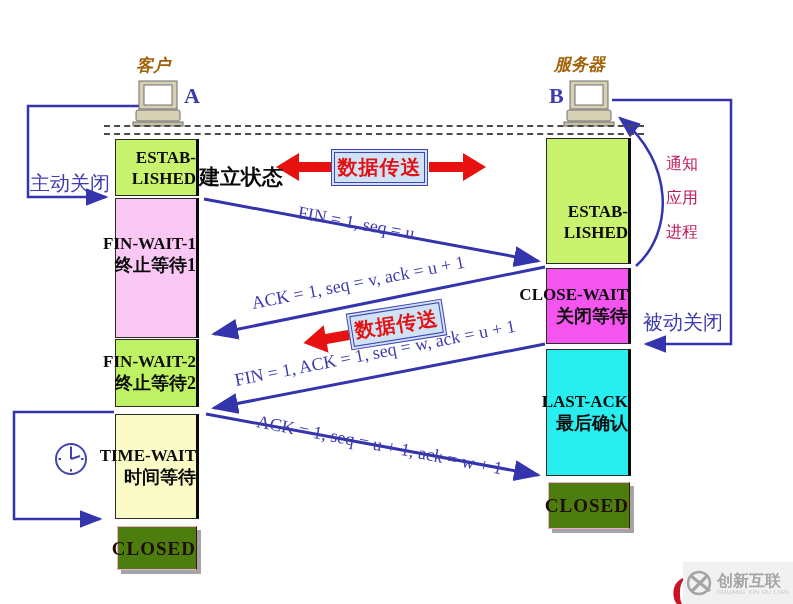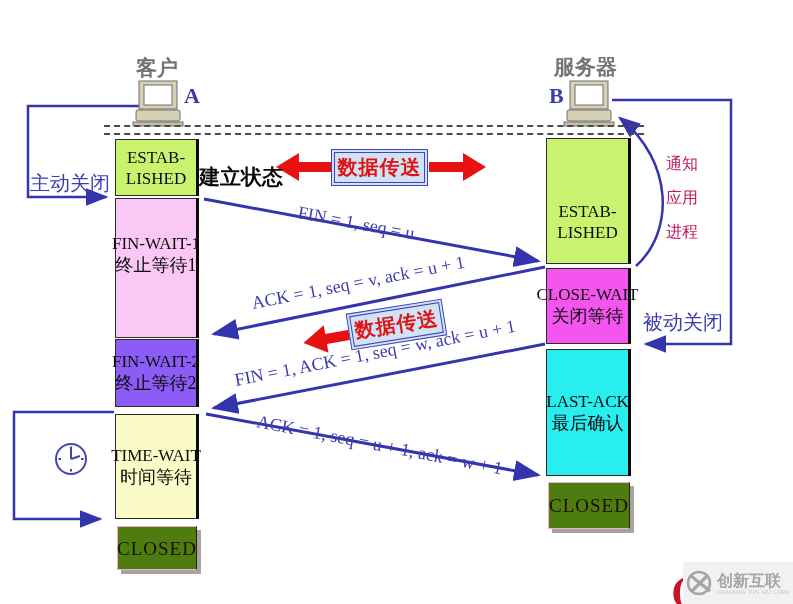--- a/index.html
+++ b/index.html
@@ -1,26 +1,26 @@
 <!DOCTYPE html>
 <html><head>
 <meta charset="utf-8">
 <style>
   html,body{margin:0;padding:0;background:#fff;}
   #canvas{
     position:relative;width:793px;height:604px;background:#ffffff;overflow:hidden;
     font-family:"Liberation Serif","DejaVu Serif",serif;
   }
   .abs{position:absolute;}
-  .host-title{position:absolute;color:#737373;font-weight:bold;font-size:21px;white-space:nowrap;}
+  .host-title{position:absolute;color:#a16207;font-weight:bold;font-size:17px;white-space:nowrap;font-style:italic;}
   .host-letter{position:absolute;color:#3c3cae;font-size:22px;font-weight:bold;}
   .dash-line{position:absolute;border-top:2px dashed #4a4a4a;height:0;}
   .state{
-    position:absolute;display:flex;flex-direction:column;align-items:center;justify-content:center;
-    text-align:center;font-weight:normal;color:#0c0c0c;box-sizing:border-box;
+    position:absolute;display:flex;flex-direction:column;align-items:flex-end;justify-content:center;
+    text-align:center;font-weight:bold;color:#0c0c0c;box-sizing:border-box;
     border:1px solid #2b2b2b;border-right:3px solid #0a0a0a;
   }
   .state .en{font-size:17px;line-height:21px;white-space:nowrap;}
   .state .zh{font-size:18px;line-height:23px;white-space:nowrap;}
   .closed{
     background:#4d7c0f;border:1px solid #f9a8d4;border-right:1px solid #391b05;
     box-shadow:4px 4px 0 rgba(90,90,90,0.55);color:#1e0e03;
   }
   .closed .en{font-size:19px;letter-spacing:1px;}
   .blue-note{position:absolute;color:#3c3cae;font-size:20px;white-space:nowrap;text-align:right;}
@@ -109,21 +109,21 @@
     <div class="en">ESTAB-</div>
     <div class="en">LISHED</div>
   </div>
   <div class="estab-note" style="left:199px;top:163px">建立状态</div>
 
   <div class="state" style="left:115px;top:198px;width:84px;height:140px;background:#fbc8f5;padding-bottom:26px">
     <div class="en">FIN-WAIT-1</div>
     <div class="zh">终止等待1</div>
   </div>
 
-  <div class="state" style="left:115px;top:339px;width:84px;height:68px;background:#8b5cf6">
+  <div class="state" style="left:115px;top:339px;width:84px;height:68px;background:#bef264">
     <div class="en">FIN-WAIT-2</div>
     <div class="zh">终止等待2</div>
   </div>
 
   <div class="state" style="left:115px;top:414px;width:84px;height:105px;background:#fbfbc8">
     <div class="en">TIME-WAIT</div>
     <div class="zh">时间等待</div>
   </div>
 
   <div class="state closed" style="left:117px;top:526px;width:80px;height:44px">

